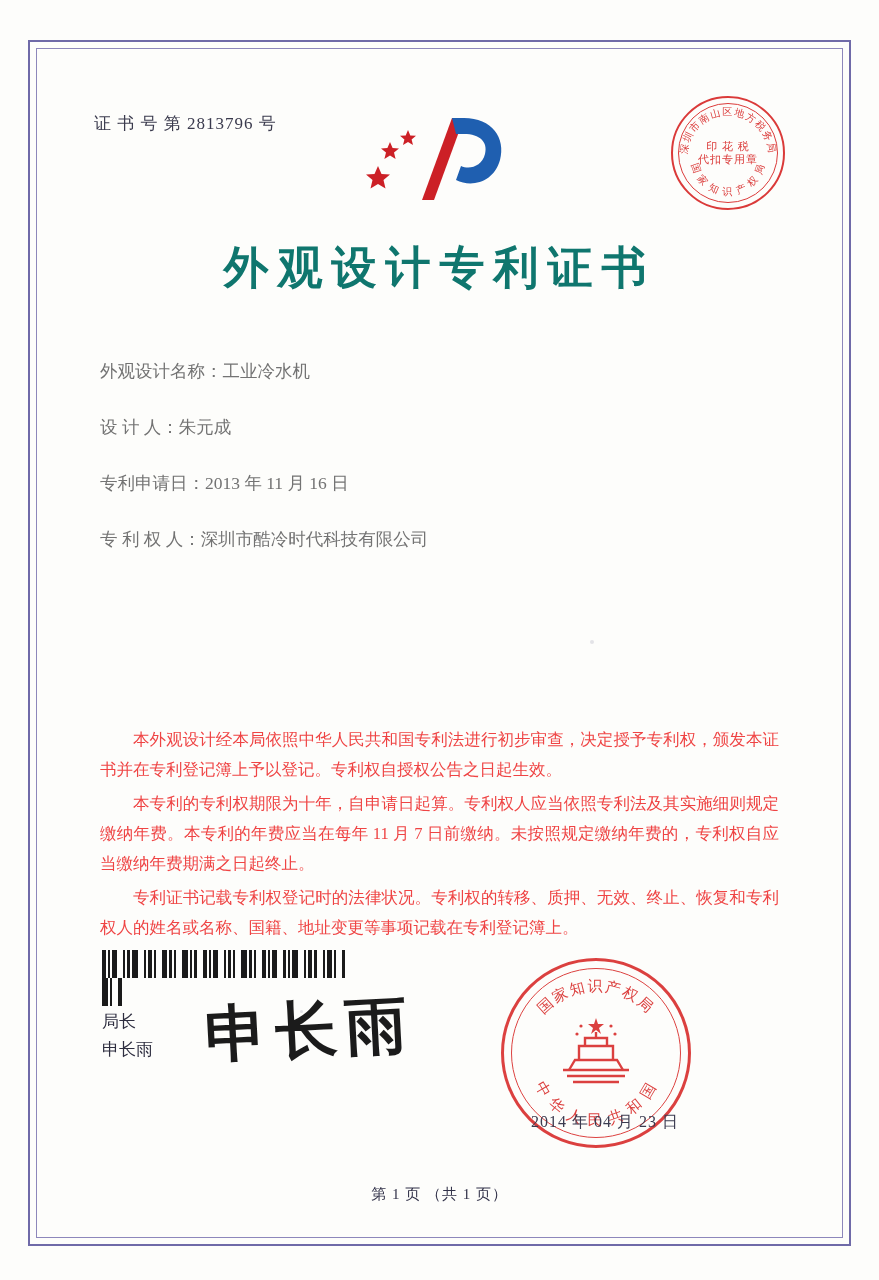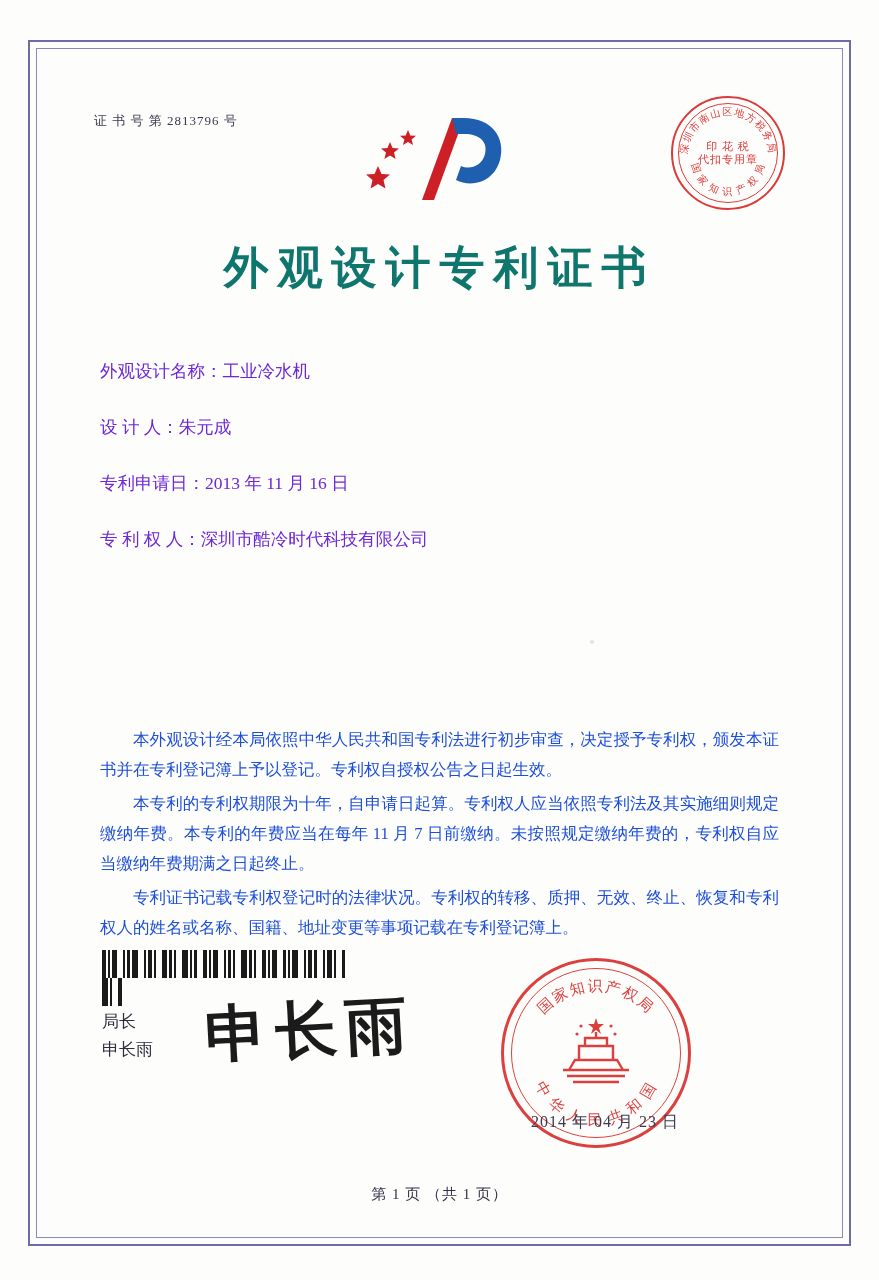--- a/index.html
+++ b/index.html
@@ -44,21 +44,21 @@
     top: 70px;
     right: 60px;
     bottom: 62px;
   }
 
   
   .cert-no {
     position: absolute;
     left: 34px;
     top: 42px;
-    font-size: 13px;
+    font-size: 17px;
     letter-spacing: 1px;
     color: #3a3a4d;
     white-space: nowrap;
   }
 
   
   .logo {
     position: absolute;
     left: 50%;
     transform: translateX(-50%);
@@ -127,21 +127,21 @@
   .fields {
     position: absolute;
     top: 290px;
     left: 40px;
     right: 40px;
   }
   .field {
     font-size: 17.5px;
     line-height: 22px;
     margin-bottom: 34px;
-    color: #6d28d9;
+    color: #737373;
     white-space: nowrap;
   }
   .field .lbl {
     display: inline-block;
   }
   .field .val {
     display: inline-block;
   }
 
   
@@ -149,21 +149,21 @@
     position: absolute;
     top: 655px;
     left: 40px;
     right: 40px;
   }
   .para {
     font-size: 16.5px;
     line-height: 30px;
     text-indent: 2em;
     text-align: justify;
-    color: #1d4ed8;
+    color: #ef4444;
     margin: 0 0 4px 0;
   }
 
   
   .barcode {
     position: absolute;
     left: 42px;
     top: 880px;
     width: 250px;
     height: 28px;

